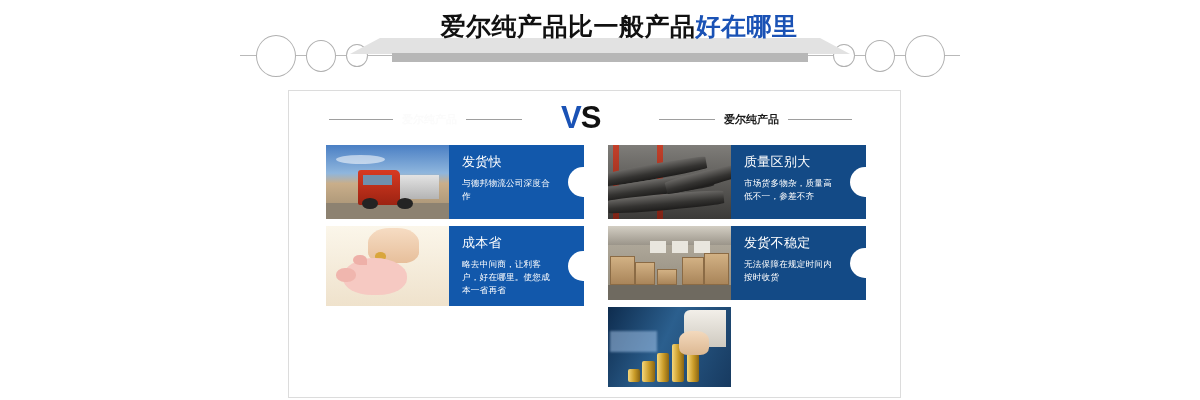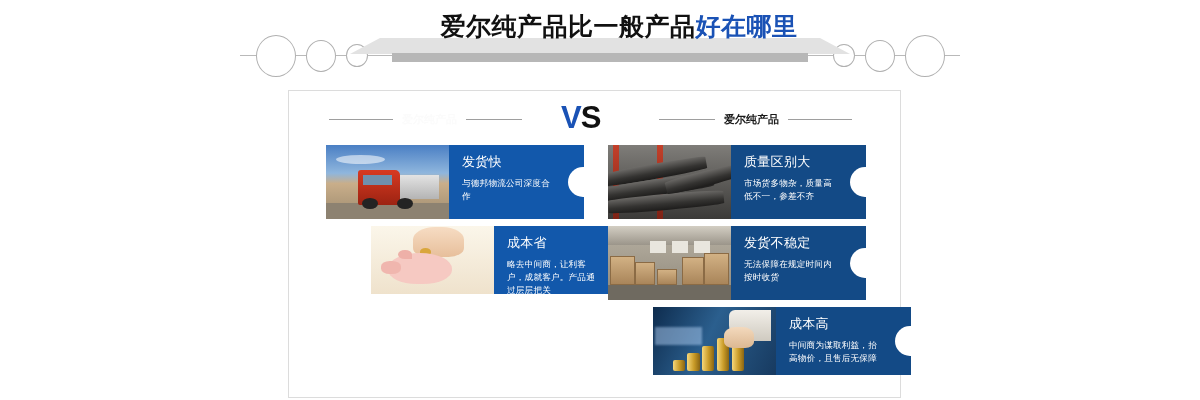--- a/index.html
+++ b/index.html
@@ -79,21 +79,21 @@
     width: 540px; height: 244px;
   }
   .col { position: absolute; top: 0; width: 258px; }
   .col-left  { left: 0; }
   .col-right { left: 282px; }
 
   .card {
     position: relative; width: 258px; height: 74px;
     margin-bottom: 7px; overflow: hidden; display: flex;
   }
-  .card.tall { height: 68px; margin-left: 45px; }
+  .card.tall { height: 80px; }
 
   .thumb { width: 123px; height: 100%; position: relative; overflow: hidden; }
   .body {
     flex: 1; position: relative;
     background: #1258ab;
     padding: 9px 26px 6px 13px;
     color: #ffffff;
   }
   .body.dark { background: #134a86; }
   .card-title {
@@ -292,21 +292,21 @@
             <div class="ph ph-piggy">
               <div class="hand"></div>
               <div class="coin"></div>
               <div class="pig"></div>
               <div class="ear"></div>
               <div class="snout"></div>
             </div>
           </div>
           <div class="body">
             <div class="card-title">成本省</div>
-            <div class="card-desc">略去中间商，让利客户，成就客户。产品通过层层把关</div>
+            <div class="card-desc">略去中间商，让利客户，好在哪里。使您成本一省再省</div>
             <div class="notch"></div>
           </div>
         </div>
 
       </div>
 
       <div class="col col-right">
 
         <div class="card">
           <div class="thumb">
@@ -354,23 +354,18 @@
               <div class="glow"></div>
               <div class="sleeve"></div>
               <div class="stack" style="left:16%;height:16%;"></div>
               <div class="stack" style="left:28%;height:26%;"></div>
               <div class="stack" style="left:40%;height:36%;"></div>
               <div class="stack" style="left:52%;height:48%;"></div>
               <div class="stack" style="left:64%;height:58%;"></div>
               <div class="fingers"></div>
             </div>
           </div>
-          <div class="body dark">
-            <div class="card-title">成本高</div>
-            <div class="card-desc">中间商为谋取利益，抬高物价，且售后无保障</div>
-            <div class="notch"></div>
-          </div>
         </div>
 
       </div>
     </div>
   </div>
 </div>
 
 </body></html>

